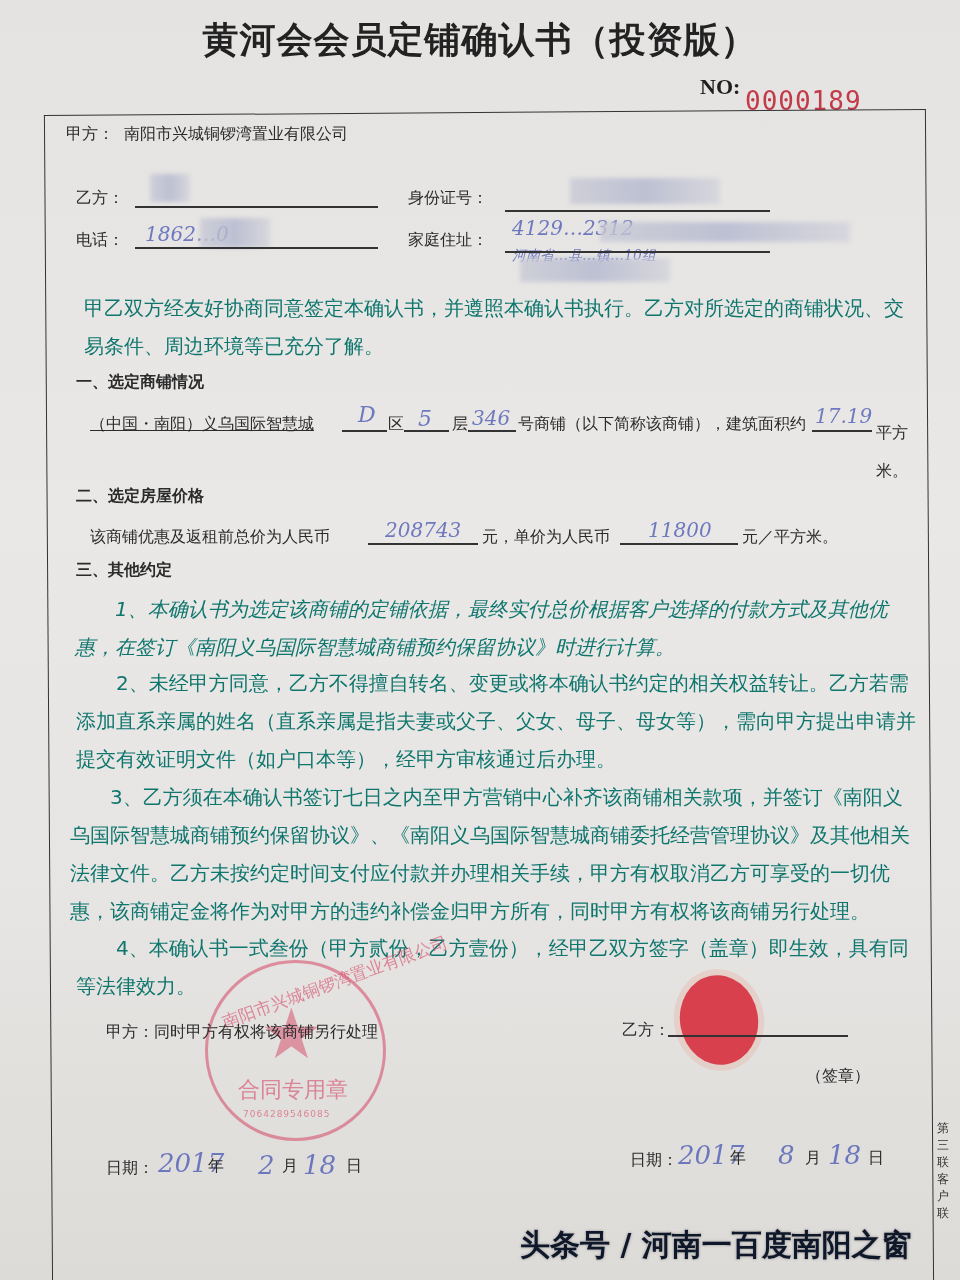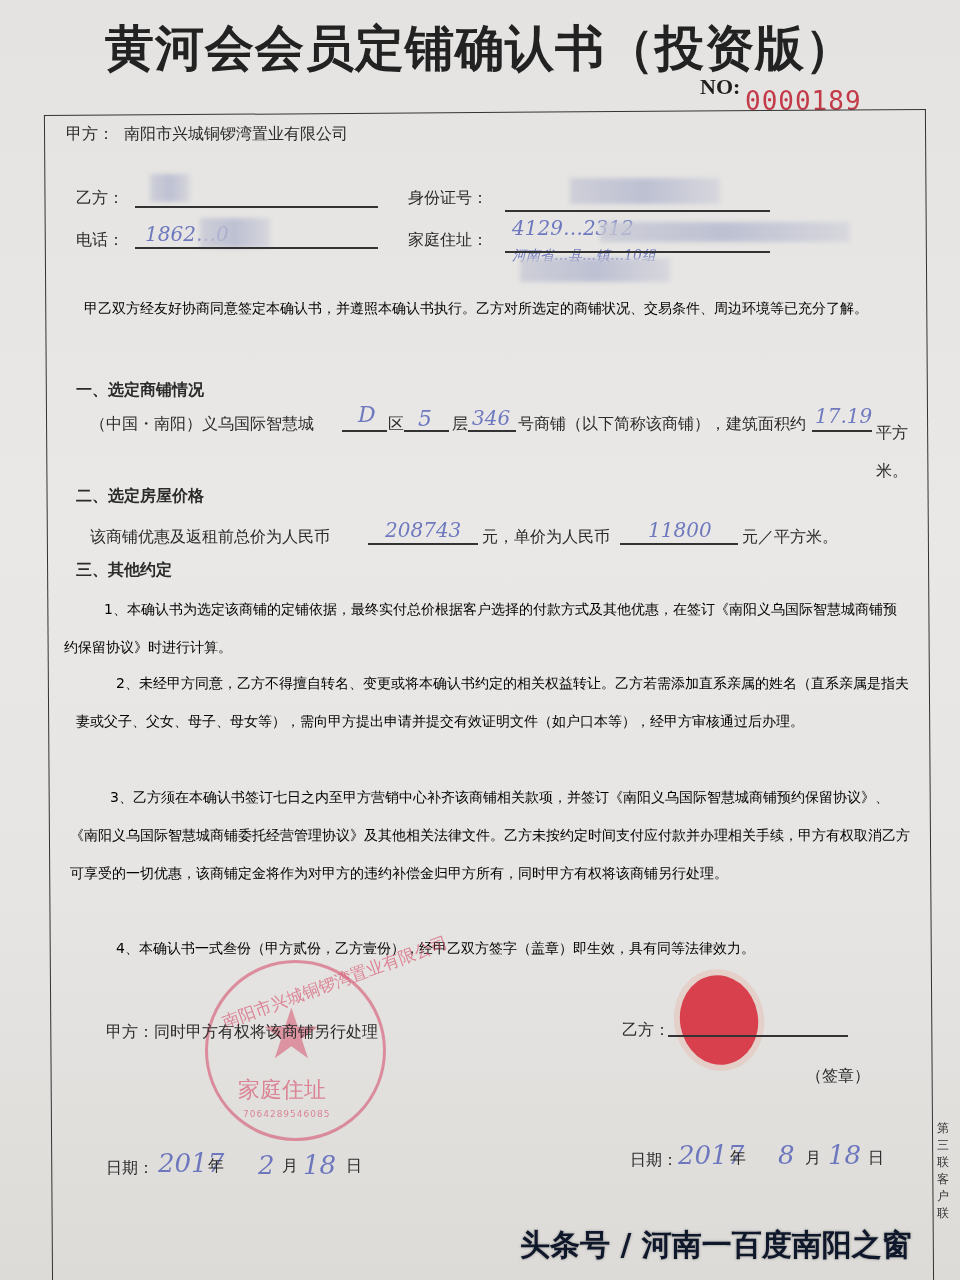--- a/index.html
+++ b/index.html
@@ -4,36 +4,36 @@
 <style>
   html, body { margin:0; padding:0; }
   body {
     width:960px; height:1280px; overflow:hidden; position:relative;
     background: linear-gradient(180deg, #e4e3e1 0%, #e9e8e6 40%, #e6e5e3 70%, #dcdbd8 100%);
     font-family: "DejaVu Sans", "Liberation Sans", sans-serif;
     color:#2a2a2a;
   }
   .title {
     position:absolute; left:0; width:960px; top:16px; text-align:center;
-    font-size:49px; font-weight:bold; letter-spacing:1px; color:#222;
+    font-size:36px; font-weight:bold; letter-spacing:1px; color:#222;
     font-family: "DejaVu Sans", sans-serif;
   }
   .no-label { position:absolute; left:700px; top:74px; font-size:22px; font-weight:bold; font-family:"Liberation Serif", serif; color:#1f1f1f; }
   .no-value { position:absolute; left:745px; top:86px; font-size:26px; color:#c33a48; font-family:"DejaVu Sans Mono", monospace; letter-spacing:1px; }
   .frame {
     position:absolute; left:48px; top:112px; width:880px; height:1175px;
     border-left:1.5px solid #333; border-top:1.5px solid #333; border-right:1.5px solid #333;
     transform: rotate(-0.4deg);
   }
   .t { position:absolute; font-size:16px; white-space:nowrap; color:#2b2b2b; }
   .b { font-weight:bold; }
   .hand { color:#5a66b8; font-family:"DejaVu Serif", serif; font-style:italic; opacity:.85; }
   .line { position:absolute; height:1.5px; background:#333; }
   .blur { position:absolute; background:linear-gradient(90deg,#c9cad6,#b4b8cf,#d4d4dc); filter:blur(2px); opacity:.8; }
-  .para { position:absolute; left:84px; width:840px; font-size:14px; line-height:38px; color:#000000; }
+  .para { position:absolute; left:84px; width:840px; font-size:20px; line-height:38px; color:#0f766e; }
   .stamp {
     position:absolute; left:205px; top:960px; width:175px; height:175px; border-radius:50%;
     border:3px solid rgba(214,70,100,.55);
   }
   .stamp .star { position:absolute; left:52px; top:30px; font-size:70px; color:rgba(214,70,100,.5); }
   .stamp .arc { position:absolute; left:8px; top:8px; font-size:17px; color:rgba(214,70,100,.6); transform:rotate(-20deg); white-space:nowrap; }
   .stamp .center { position:absolute; left:30px; top:112px; font-size:22px; color:rgba(214,70,100,.6); }
   .stamp .num { position:absolute; left:35px; top:146px; font-size:9px; color:rgba(214,70,100,.6); letter-spacing:1px; }
   .seal { position:absolute; left:680px; top:975px; width:78px; height:90px; border-radius:50%; background:#d8404e; box-shadow:0 0 0 6px rgba(230,190,180,.5); transform:rotate(-10deg); }
   .side { position:absolute; left:934px; top:1120px; width:18px; font-size:12px; line-height:17px; color:#333; text-align:center; }
@@ -66,22 +66,22 @@
 <div class="line" style="left:135px;top:247px;width:243px;"></div>
 
 <div class="t" style="left:408px;top:230px;">家庭住址：</div>
 <div class="t hand" style="left:512px;top:222px;font-size:14px;margin-top:25px;">河南省…县…镇…10组</div>
 <div class="blur" style="left:600px;top:222px;width:250px;height:20px;"></div>
 <div class="blur" style="left:520px;top:258px;width:150px;height:24px;"></div>
 <div class="line" style="left:505px;top:251px;width:265px;"></div>
 
 <div class="para" style="top:289px;width:830px;">甲乙双方经友好协商同意签定本确认书，并遵照本确认书执行。乙方对所选定的商铺状况、交易条件、周边环境等已充分了解。</div>
 
-<div class="t b" style="left:76px;top:380px;">一、选定商铺情况</div>
-<div class="t" style="left:90px;top:414px;">（中国・南阳）义乌国际智慧城</div>
+<div class="t b" style="left:76px;top:372px;">一、选定商铺情况</div>
+<div class="t" style="left:90px;top:414px;text-decoration:underline;">（中国・南阳）义乌国际智慧城</div>
 <div class="t hand" style="left:358px;top:402px;font-size:22px;">D</div>
 <div class="line" style="left:342px;top:430px;width:45px;"></div>
 <div class="t" style="left:388px;top:414px;">区</div>
 <div class="t hand" style="left:418px;top:406px;font-size:22px;">5</div>
 <div class="line" style="left:404px;top:430px;width:45px;"></div>
 <div class="t" style="left:452px;top:414px;">层</div>
 <div class="t hand" style="left:472px;top:406px;font-size:20px;">346</div>
 <div class="line" style="left:468px;top:430px;width:48px;"></div>
 <div class="t" style="left:518px;top:414px;">号商铺（以下简称该商铺），建筑面积约</div>
 <div class="t hand" style="left:815px;top:404px;font-size:20px;">17.19</div>
@@ -91,29 +91,29 @@
 <div class="t b" style="left:76px;top:486px;">二、选定房屋价格</div>
 <div class="t" style="left:90px;top:527px;">该商铺优惠及返租前总价为人民币</div>
 <div class="t hand" style="left:385px;top:518px;font-size:20px;">208743</div>
 <div class="line" style="left:368px;top:543px;width:110px;"></div>
 <div class="t" style="left:482px;top:527px;">元，单价为人民币</div>
 <div class="t hand" style="left:648px;top:518px;font-size:20px;">11800</div>
 <div class="line" style="left:620px;top:543px;width:118px;"></div>
 <div class="t" style="left:742px;top:527px;">元／平方米。</div>
 
 <div class="t b" style="left:76px;top:560px;">三、其他约定</div>
-<div class="para" style="left:64px;top:590px;text-indent:40px;">1、本确认书为选定该商铺的定铺依据，最终实付总价根据客户选择的付款方式及其他优惠，在签订《南阳义乌国际智慧城商铺预约保留协议》时进行计算。</div>
+<div class="para" style="left:75px;top:590px;text-indent:40px;font-style:italic;">1、本确认书为选定该商铺的定铺依据，最终实付总价根据客户选择的付款方式及其他优惠，在签订《南阳义乌国际智慧城商铺预约保留协议》时进行计算。</div>
 <div class="para" style="left:76px;top:664px;text-indent:40px;">2、未经甲方同意，乙方不得擅自转名、变更或将本确认书约定的相关权益转让。乙方若需添加直系亲属的姓名（直系亲属是指夫妻或父子、父女、母子、母女等），需向甲方提出申请并提交有效证明文件（如户口本等），经甲方审核通过后办理。</div>
 <div class="para" style="left:70px;top:778px;text-indent:40px;">3、乙方须在本确认书签订七日之内至甲方营销中心补齐该商铺相关款项，并签订《南阳义乌国际智慧城商铺预约保留协议》、《南阳义乌国际智慧城商铺委托经营管理协议》及其他相关法律文件。乙方未按约定时间支付应付款并办理相关手续，甲方有权取消乙方可享受的一切优惠，该商铺定金将作为对甲方的违约补偿金归甲方所有，同时甲方有权将该商铺另行处理。</div>
 <div class="para" style="left:76px;top:929px;text-indent:40px;">4、本确认书一式叁份（甲方贰份，乙方壹份），经甲乙双方签字（盖章）即生效，具有同等法律效力。</div>
 
 <div class="stamp">
   <div class="arc">南阳市兴城铜锣湾置业有限公司</div>
   <div class="star">★</div>
-  <div class="center">家庭住址</div>
+  <div class="center">合同专用章</div>
   <div class="num">7064289546085</div>
 </div>
 
 <div class="t" style="left:106px;top:1022px;">甲方：同时甲方有权将该商铺另行处理</div>
 <div class="seal"></div>
 <div class="t" style="left:622px;top:1020px;">乙方：</div>
 <div class="line" style="left:668px;top:1035px;width:180px;"></div>
 <div class="t" style="left:806px;top:1066px;">（签章）</div>
 
 <div class="t" style="left:106px;top:1158px;">日期：</div>

